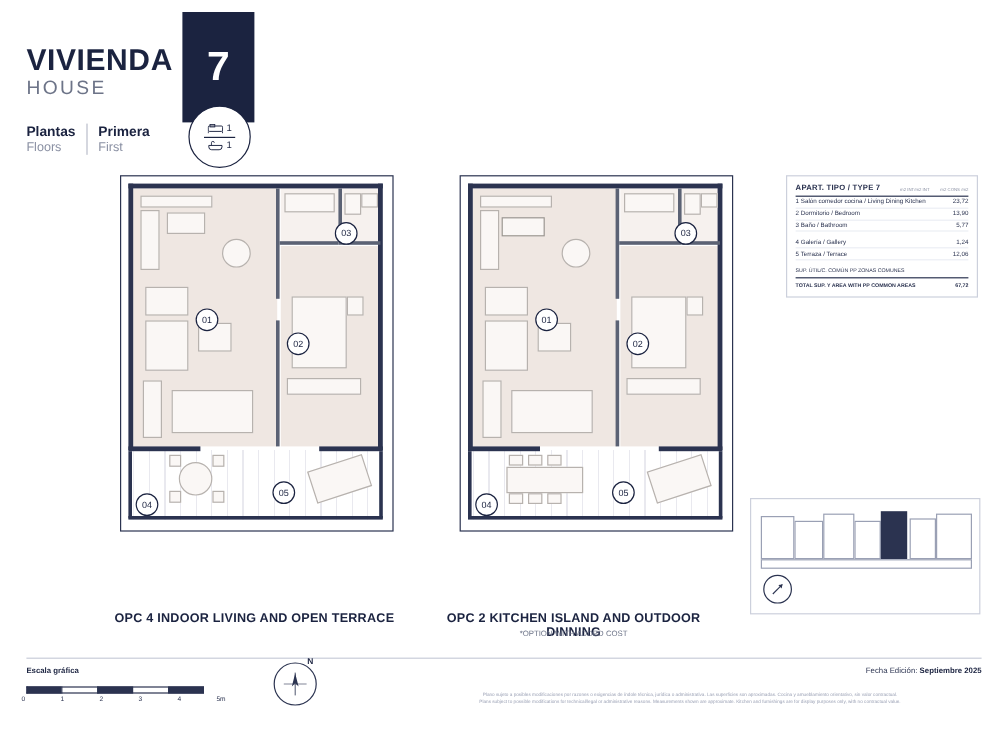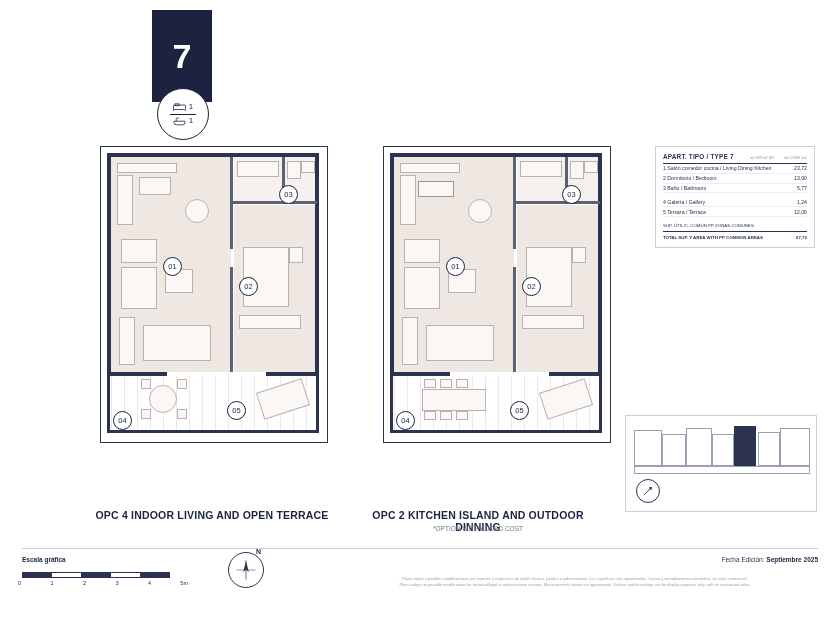--- a/index.html
+++ b/index.html
@@ -88,21 +88,36 @@
   .compass-n{position:absolute;left:256px;top:548px;font-size:7px;font-weight:bold;color:#1b2340;}
   .fecha{position:absolute;right:22px;top:556px;font-size:6.5px;color:#2b3350;text-align:right;}
   .fecha b{color:#1b2340;}
   .disclaimer{position:absolute;left:330px;top:576px;width:490px;font-size:3.9px;color:#9aa0b4;line-height:1.45;text-align:center;}
 </style>
 </head>
 <body>
 
 <div class="sheet">
 
-
+  <div class="title-block">
+    <div class="title-main">VIVIENDA</div>
+    <div class="title-sub">HOUSE</div>
+  </div>
+
+  <div class="floors">
+    <div class="col">
+      <div class="strong">Plantas</div>
+      <div class="light">Floors</div>
+    </div>
+    <div class="divider"></div>
+    <div class="col">
+      <div class="strong">Primera</div>
+      <div class="light">First</div>
+    </div>
+  </div>
 
   <div class="badge">
     <span>7</span>
   </div>
 
   <div class="icon-circle">
     <div class="icon-row">
       <span>
         <svg width="13" height="9" viewBox="0 0 13 9">
             <rect x="0.5" y="2" width="12" height="4.5" rx="1" fill="none" stroke="#1b2340" stroke-width="0.8"></rect>

